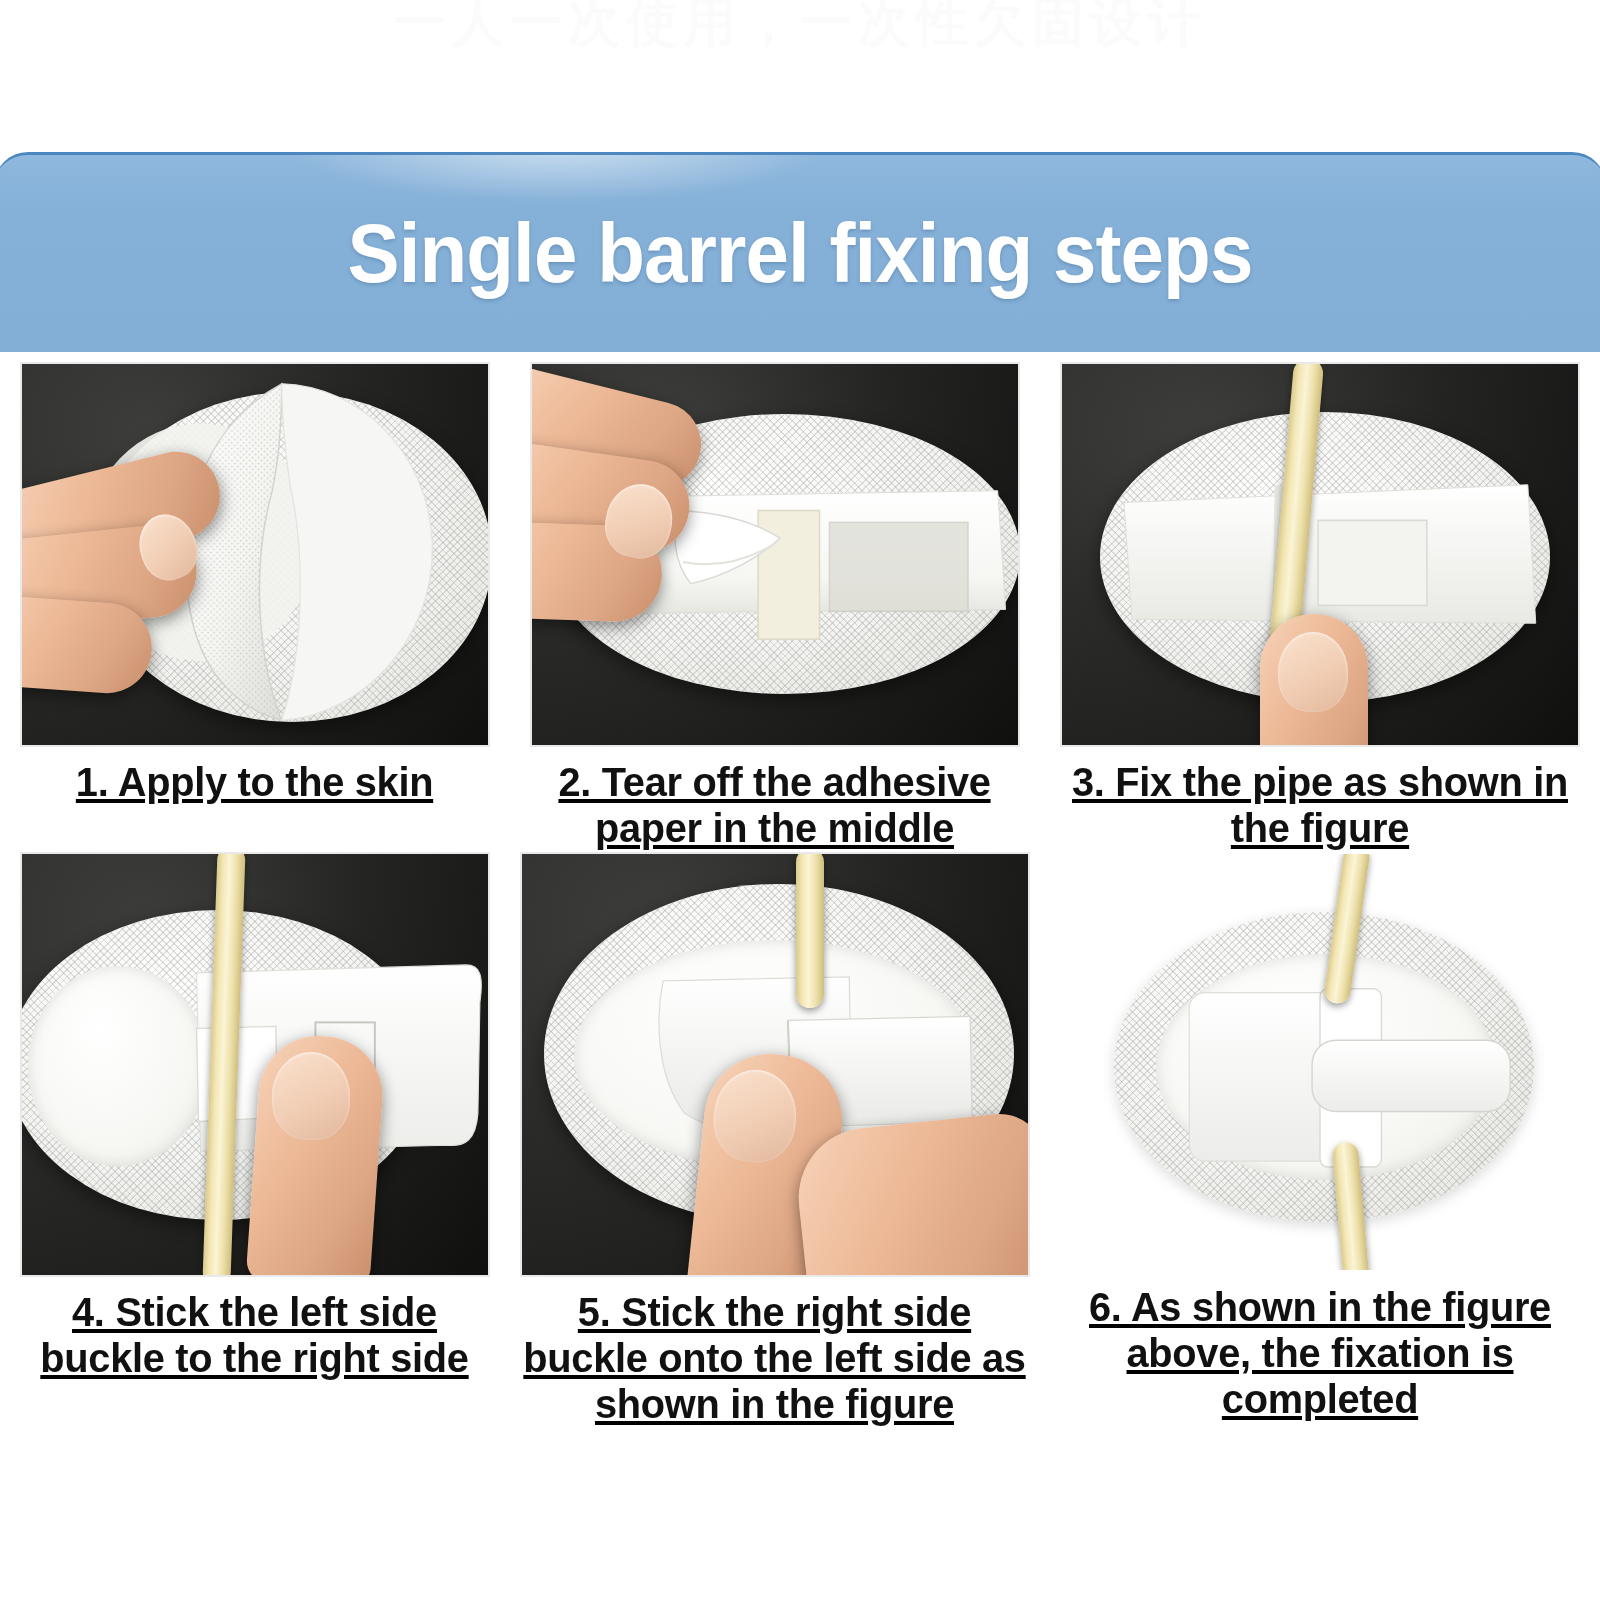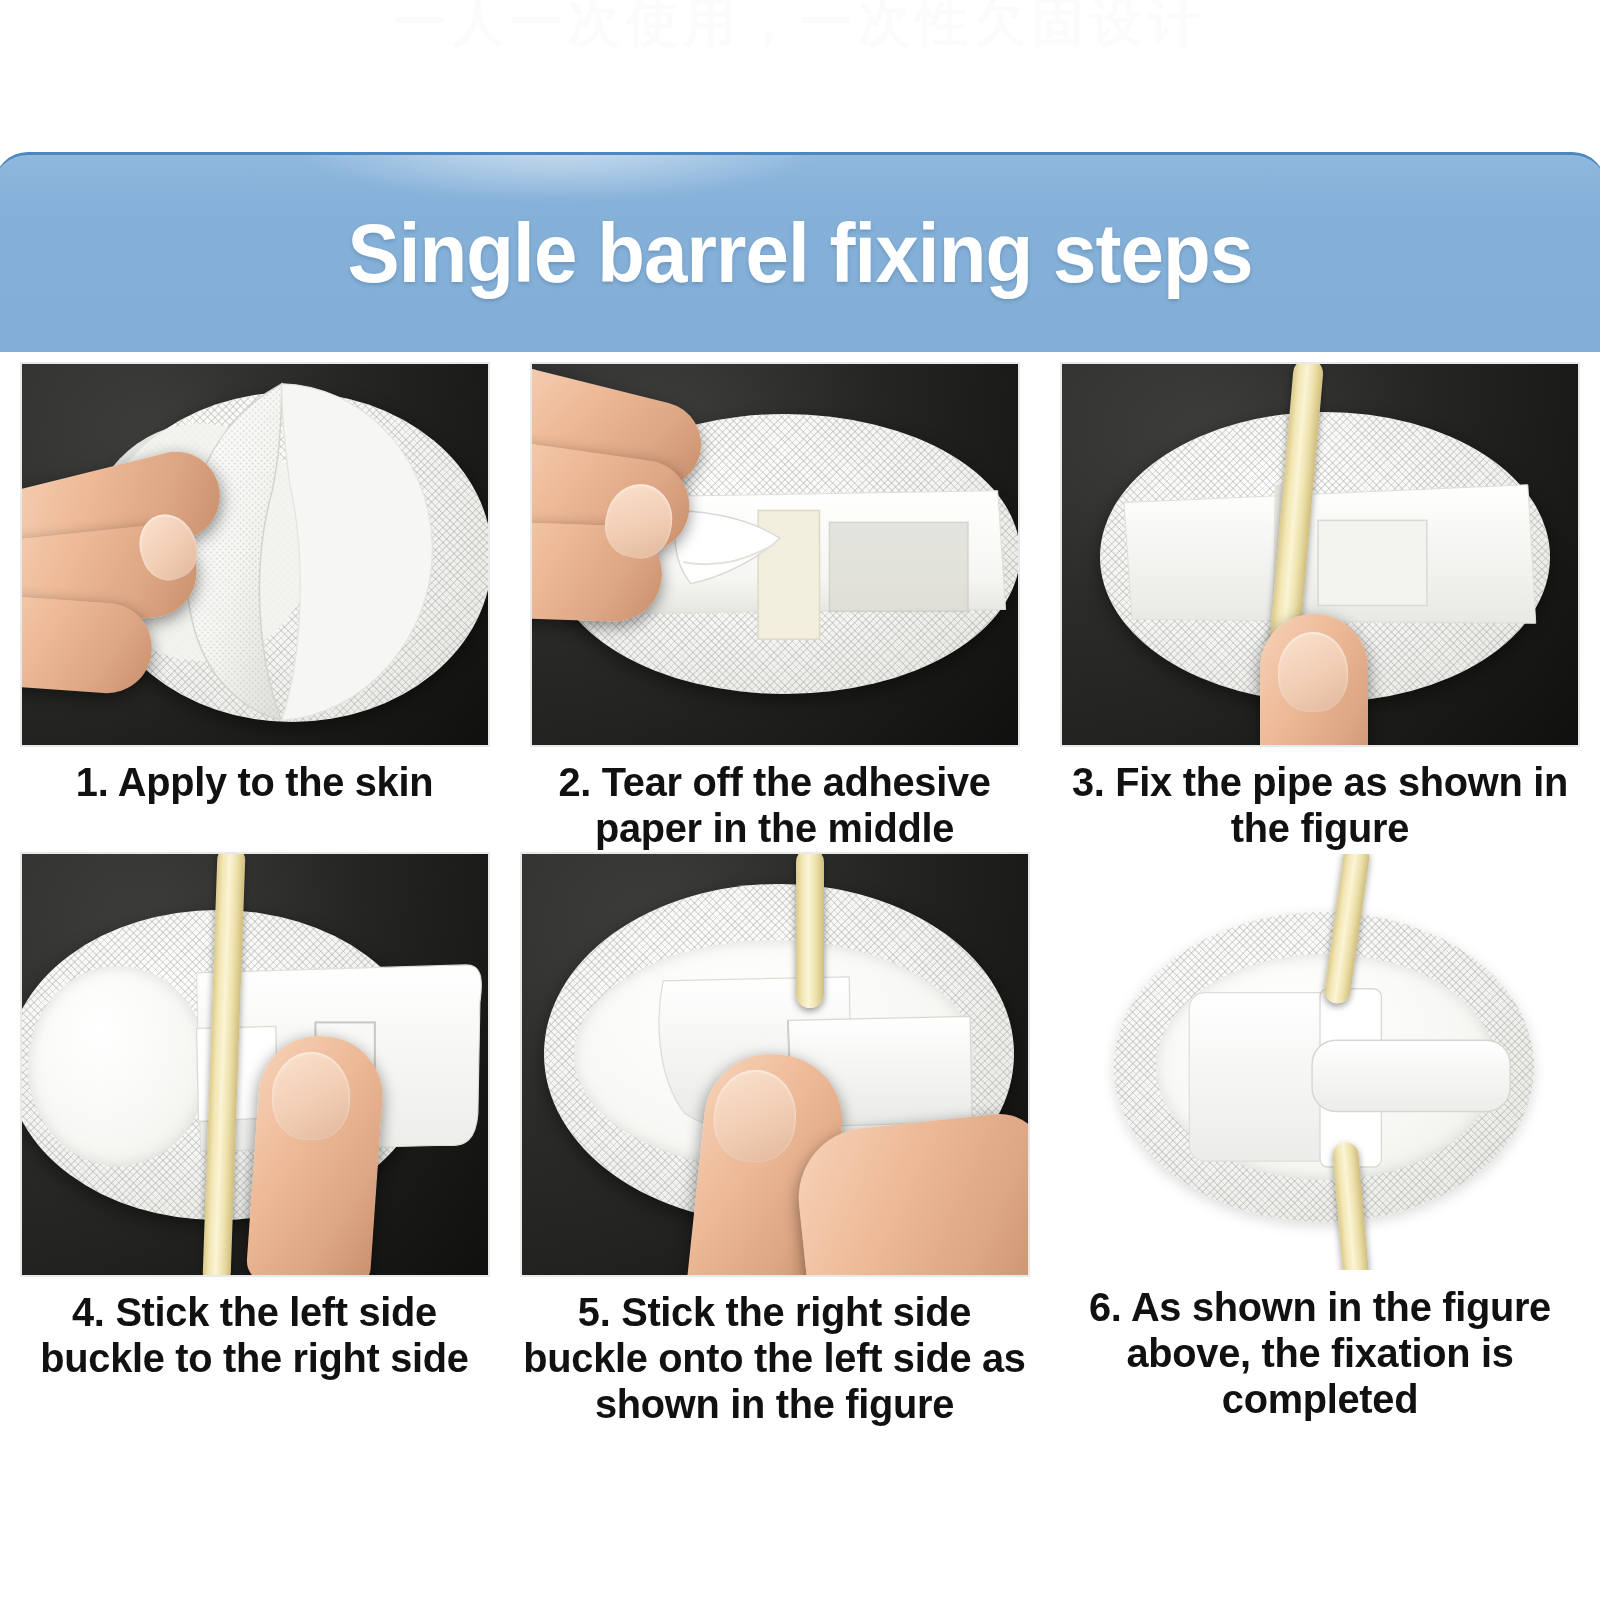--- a/index.html
+++ b/index.html
@@ -46,20 +46,21 @@
     text-shadow:0 2px 4px rgba(40,80,120,.28);
     white-space:nowrap;
   }
 
   
   .steps{
     position:absolute;left:0;top:362px;width:1600px;
     display:grid;
     grid-template-columns:509px 531px 560px;
     grid-template-rows:auto auto;
+    text-decoration:underline;
   }
   .step{ position:relative; }
 
   .photo-wrap{
     display:flex;justify-content:center;
   }
   .photo{
     position:relative;overflow:hidden;
     background:#1b1b1b;
     border:2px solid #e9e9e9;

